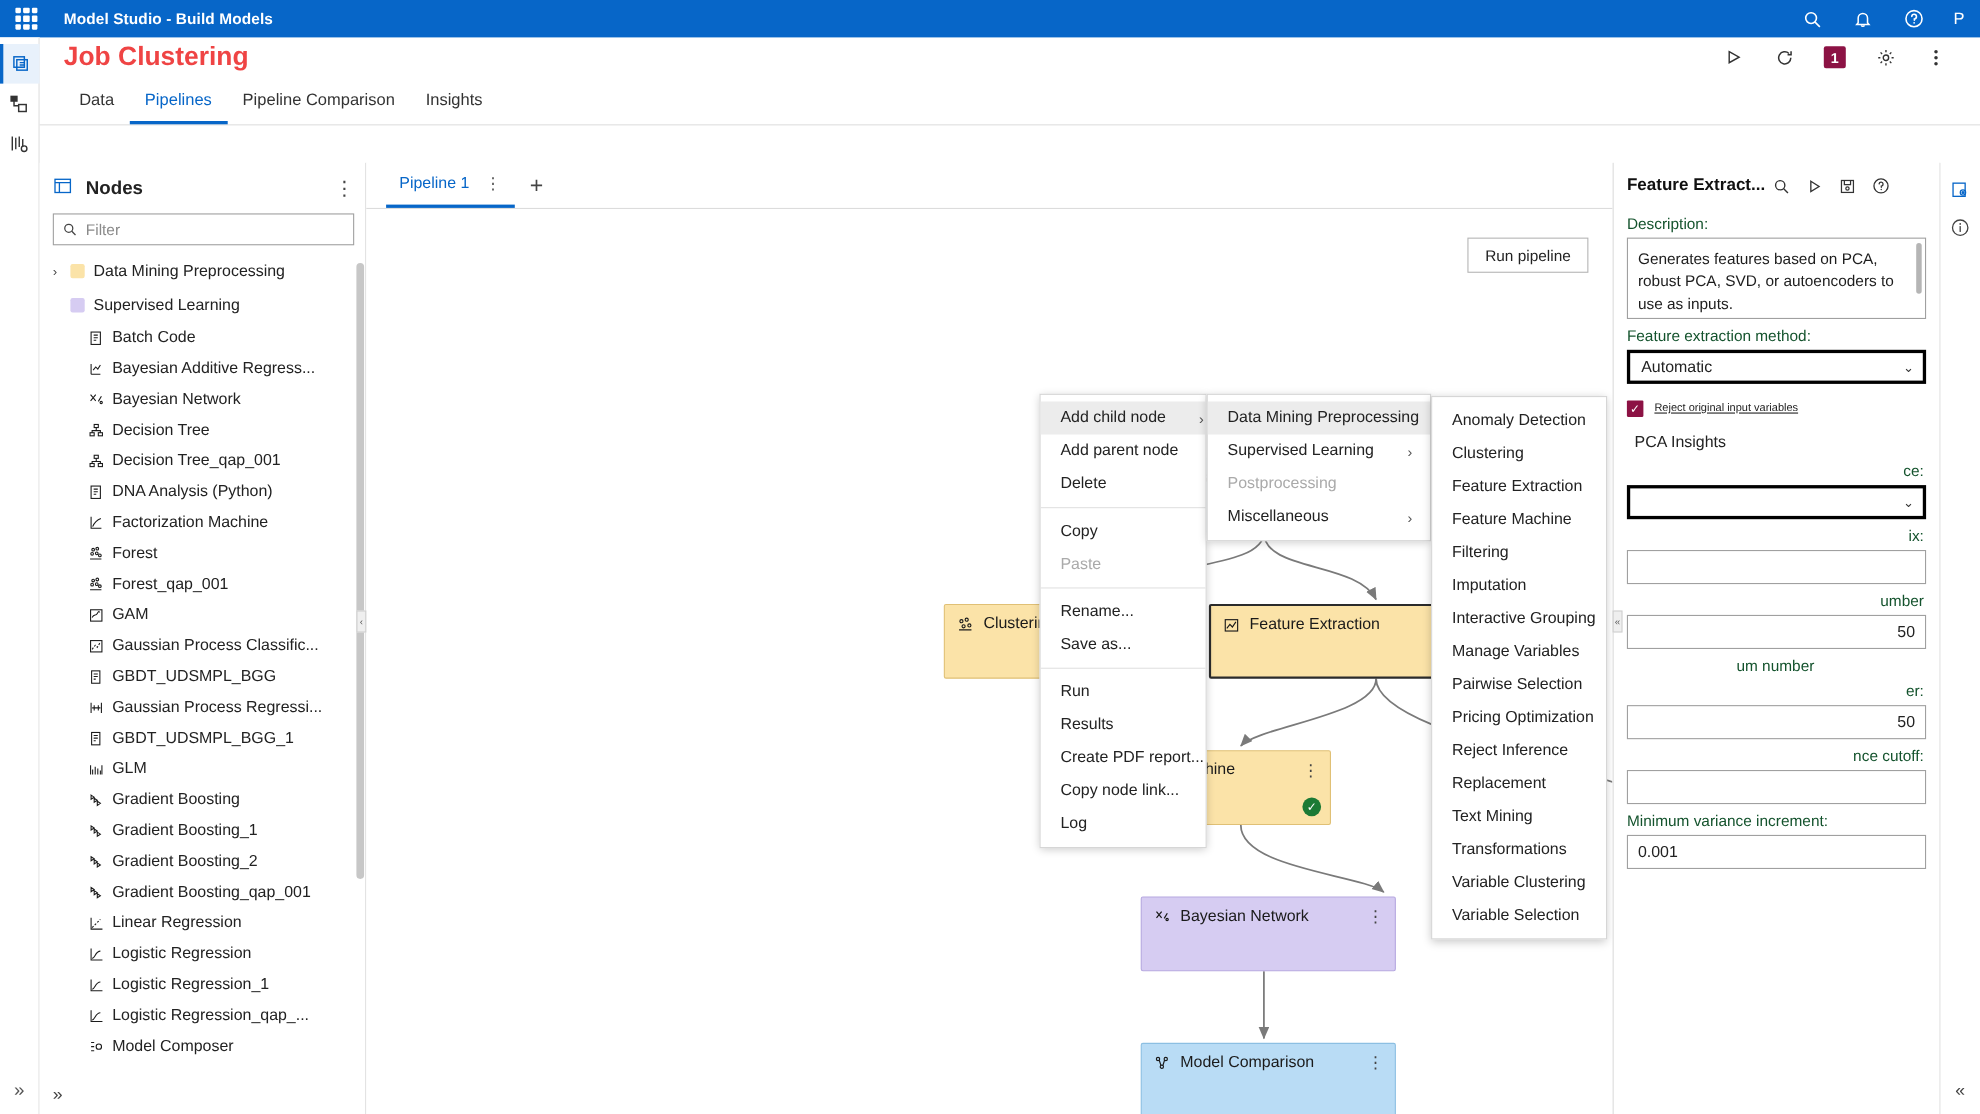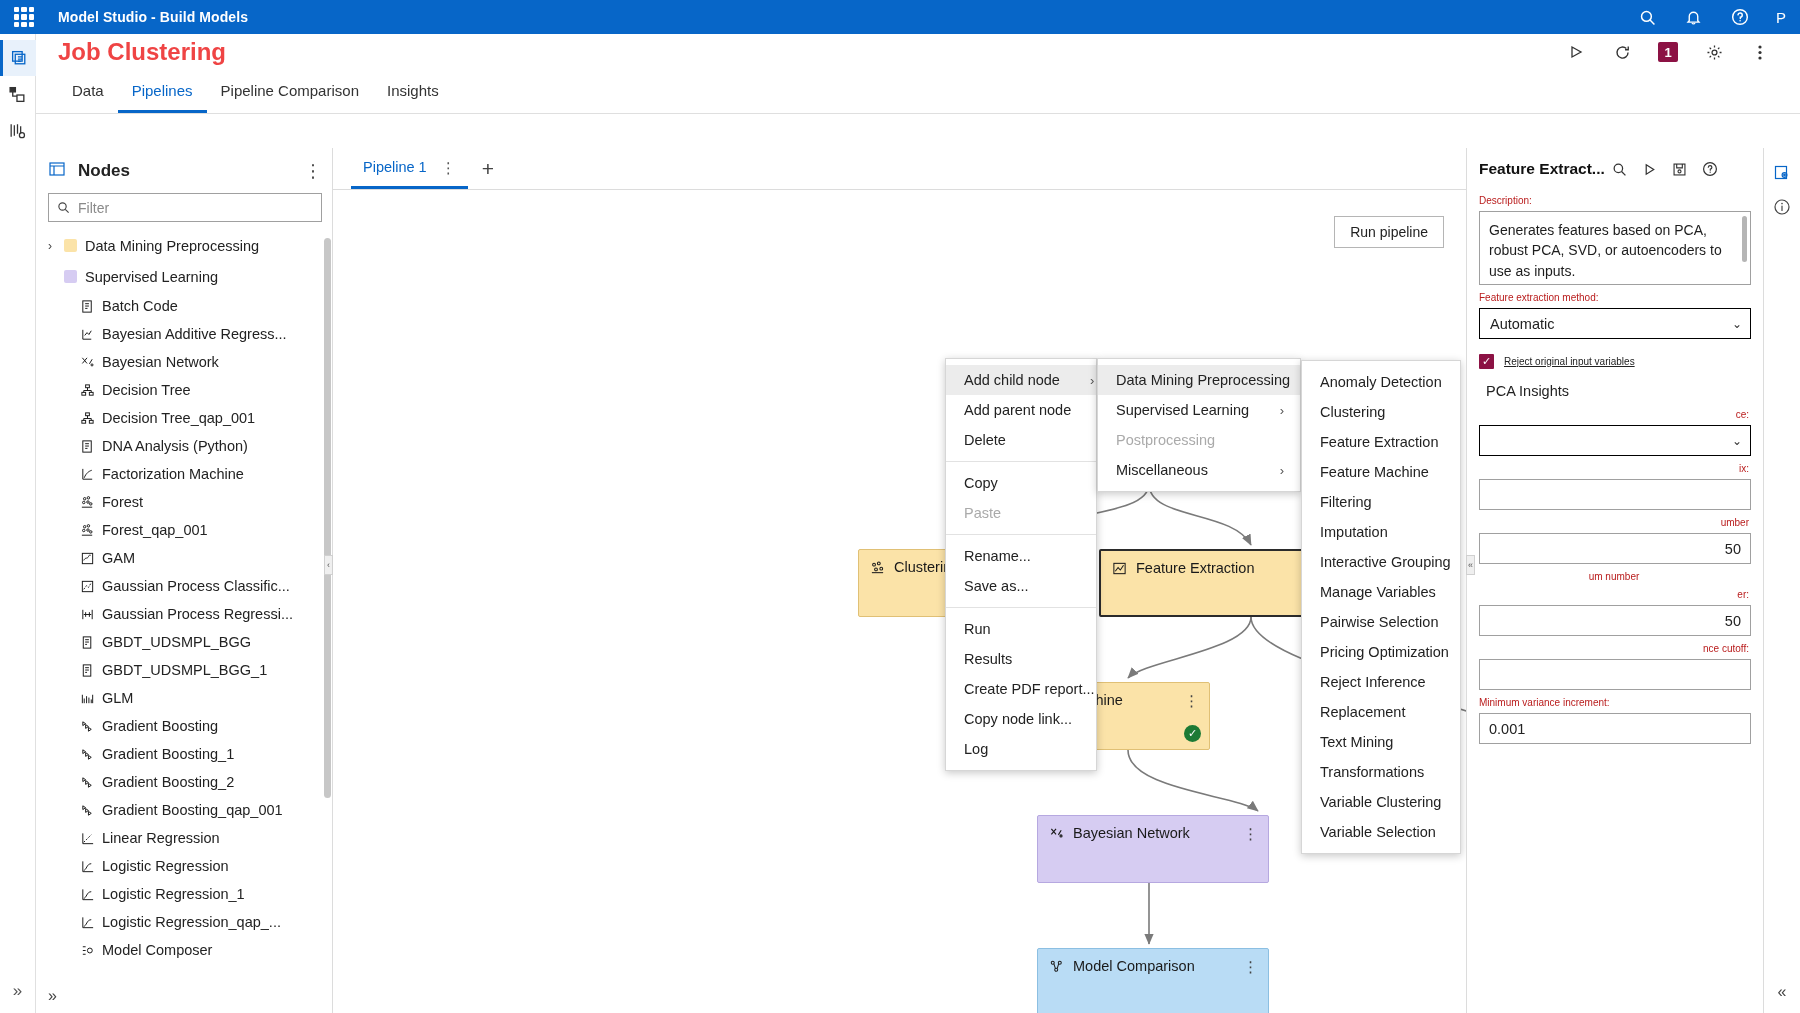--- a/index.html
+++ b/index.html
@@ -120,26 +120,26 @@
   .ctx-item.disabled { color:#aaa; cursor:default; }
   .ctx-item .sub-arrow { margin-left:auto; padding-left:30px; color:#555; font-size:13px; }
   .ctx-sep { height:1px; background:#e2e2e2; margin:6px 0; }
 
   
   .props { width:297px; border-left:1px solid #dcdcdc; background:#fff; position:relative; display:flex; flex-direction:column; }
   .props-head { display:flex; align-items:center; gap:0; padding:12px 8px 10px 12px; }
   .props-head .pt { font-size:15.5px; font-weight:bold; color:#111; margin-right:0; white-space:nowrap; }
   .props-head .pico { width:30px; display:flex; align-items:center; justify-content:center; cursor:pointer; }
   .props-body { padding:0 12px; overflow:hidden; flex:1; }
-  .lbl { font-size:10px; color:#b91c1c; margin:7px 0 5px; }
+  .lbl { font-size:14px; color:#14532d; margin:7px 0 5px; }
   .desc-box { border:1px solid #a0a0a0; padding:8px 9px; font-size:14px; line-height:1.45;
     height:74px; overflow:hidden; position:relative; color:#1d1d1d; }
   .desc-box .dscroll { position:absolute; right:3px; top:4px; width:5px; height:46px; background:#b5b5b5; border-radius:3px; }
   .sel {
-    border:1px solid #000000; height:31px; display:flex; align-items:center;
+    border:3px solid #000000; height:31px; display:flex; align-items:center;
     padding:0 8px 0 10px; font-size:14.5px; background:#fff; cursor:pointer;
   }
   .sel .cv { margin-left:auto; font-size:12px; color:#333; }
   .cbrow { display:flex; align-items:center; gap:10px; margin:15px 0 8px; cursor:pointer; }
   .cb { width:15px; height:15px; background:#8c1244; color:#fff; font-size:11px;
         display:flex; align-items:center; justify-content:center; border-radius:1px; }
   .cbrow span.t { font-size:10px;text-decoration:underline; }
   .grp-toggle { display:flex; align-items:center; gap:7px; font-size:14.5px; margin:14px 0 10px; cursor:pointer; }
   .txtin { border:1px solid #a0a0a0; height:31px; display:flex; align-items:center; padding:0 9px; font-size:14.5px; background:#fff; }
   .txtin.right { justify-content:flex-end; }
@@ -398,33 +398,33 @@
                 <svg width="15" height="15" viewBox="0 0 16 16" fill="none" stroke="#1b1b1b" stroke-width="1.05">
                   <rect x="2.5" y="2.5" width="11" height="11"></rect>
                   <path d="M4 11l3-4 2 2 3-5" stroke-dasharray="2 1.5"></path>
                 </svg>
               </span>
               <span>Gaussian Process Classific...</span>
             </div>
             <div class="leaf">
               <span class="li">
                 <svg width="15" height="15" viewBox="0 0 16 16" fill="none" stroke="#1b1b1b" stroke-width="1.05">
-                  <path d="M3 3v10M13 3v10M4 8h8M6 5.5v5M10 5.5v5"></path>
-                </svg>
-              </span>
-              <span>Gaussian Process Regressi...</span>
-            </div>
-            <div class="leaf">
-              <span class="li">
-                <svg width="15" height="15" viewBox="0 0 16 16" fill="none" stroke="#1b1b1b" stroke-width="1.05">
                   <rect x="3.5" y="2" width="8" height="12"></rect>
                   <path d="M5.5 5h4M5.5 7.5h4M5.5 10h2"></path>
                 </svg>
               </span>
               <span>GBDT_UDSMPL_BGG</span>
+            </div>
+            <div class="leaf">
+              <span class="li">
+                <svg width="15" height="15" viewBox="0 0 16 16" fill="none" stroke="#1b1b1b" stroke-width="1.05">
+                  <path d="M3 3v10M13 3v10M4 8h8M6 5.5v5M10 5.5v5"></path>
+                </svg>
+              </span>
+              <span>Gaussian Process Regressi...</span>
             </div>
             <div class="leaf">
               <span class="li">
                 <svg width="15" height="15" viewBox="0 0 16 16" fill="none" stroke="#1b1b1b" stroke-width="1.05">
                   <rect x="3.5" y="2" width="8" height="12"></rect>
                   <path d="M5.5 5h4M5.5 7.5h4M5.5 10h2"></path>
                 </svg>
               </span>
               <span>GBDT_UDSMPL_BGG_1</span>
             </div>

